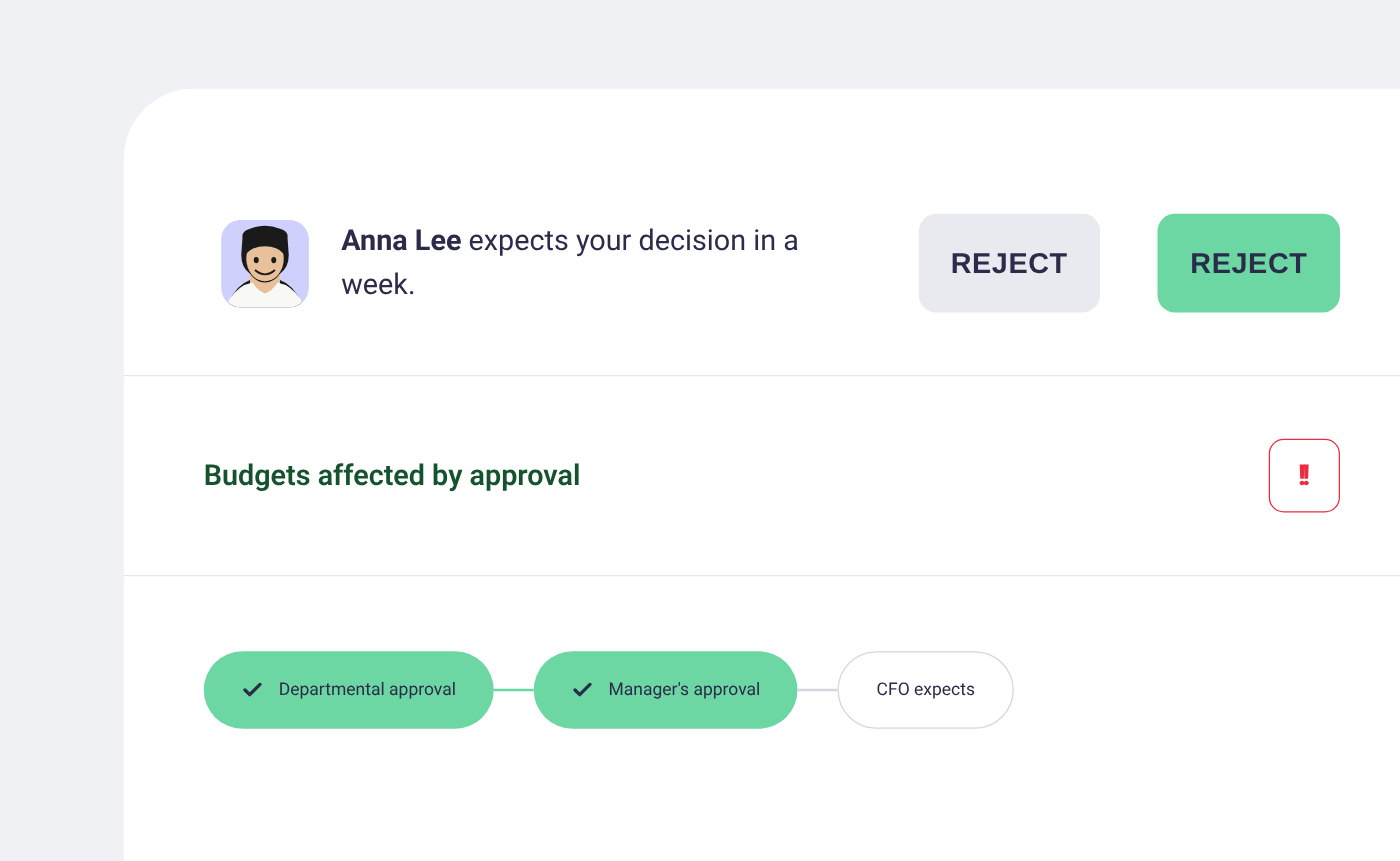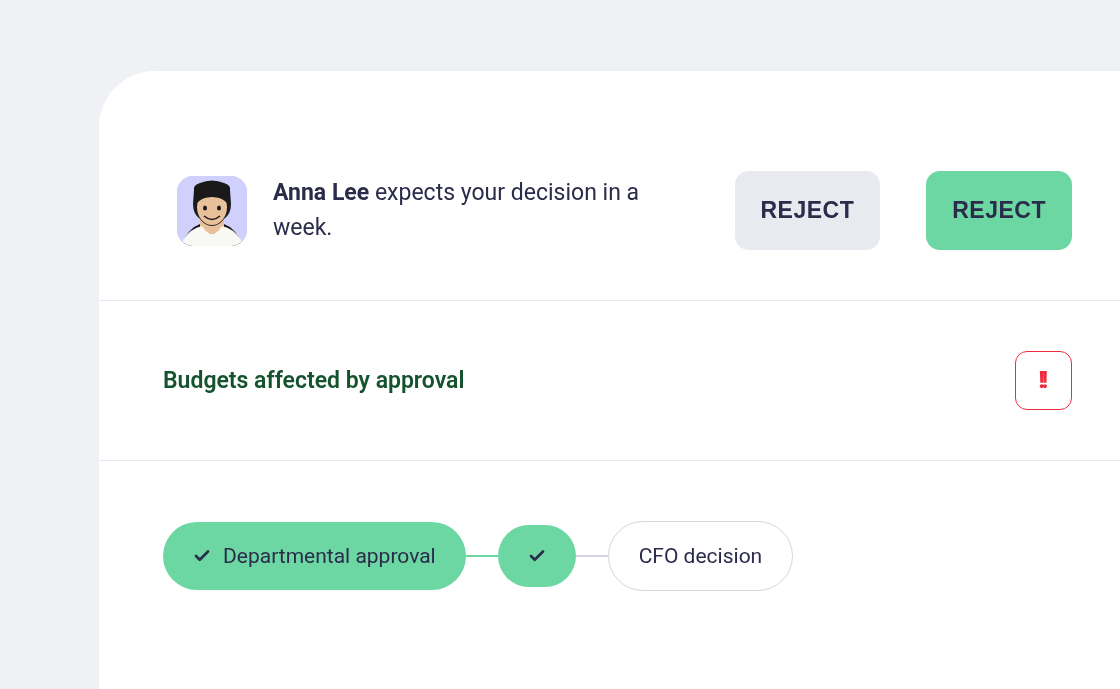--- a/index.html
+++ b/index.html
@@ -116,21 +116,21 @@
     
     .flow-row {
       display: flex;
       align-items: center;
       padding: 60px 48px 0 64px;
       gap: 0;
     }
     .pill {
       border-radius: 999px;
       padding: 22px 30px;
-      font-size: 21px;
+      font-size: 14px;
       display: flex;
       align-items: center;
       gap: 12px;
       white-space: nowrap;
     }
     .pill-done {
       background: #6cd7a3;
       color: #2b2b4a;
     }
     .pill-pending {
@@ -196,21 +196,22 @@
         <svg class="check" viewBox="0 0 24 24">
           <path d="M4 12 L9 17 L20 6" stroke="#2b2b4a" stroke-width="3.5" fill="none" stroke-linecap="round" stroke-linejoin="round"></path>
         </svg>
         <span>Departmental approval</span>
       </div>
       <div class="connector connector-green"></div>
       <div class="pill pill-done">
         <svg class="check" viewBox="0 0 24 24">
           <path d="M4 12 L9 17 L20 6" stroke="#2b2b4a" stroke-width="3.5" fill="none" stroke-linecap="round" stroke-linejoin="round"></path>
         </svg>
+        <span>Manager's approval</span>
       </div>
       <div class="connector connector-gray"></div>
       <div class="pill pill-pending">
-        <span>CFO decision</span>
+        <span>CFO expects</span>
       </div>
     </div>
 
   </div>
 </div>
 
 </body></html>

